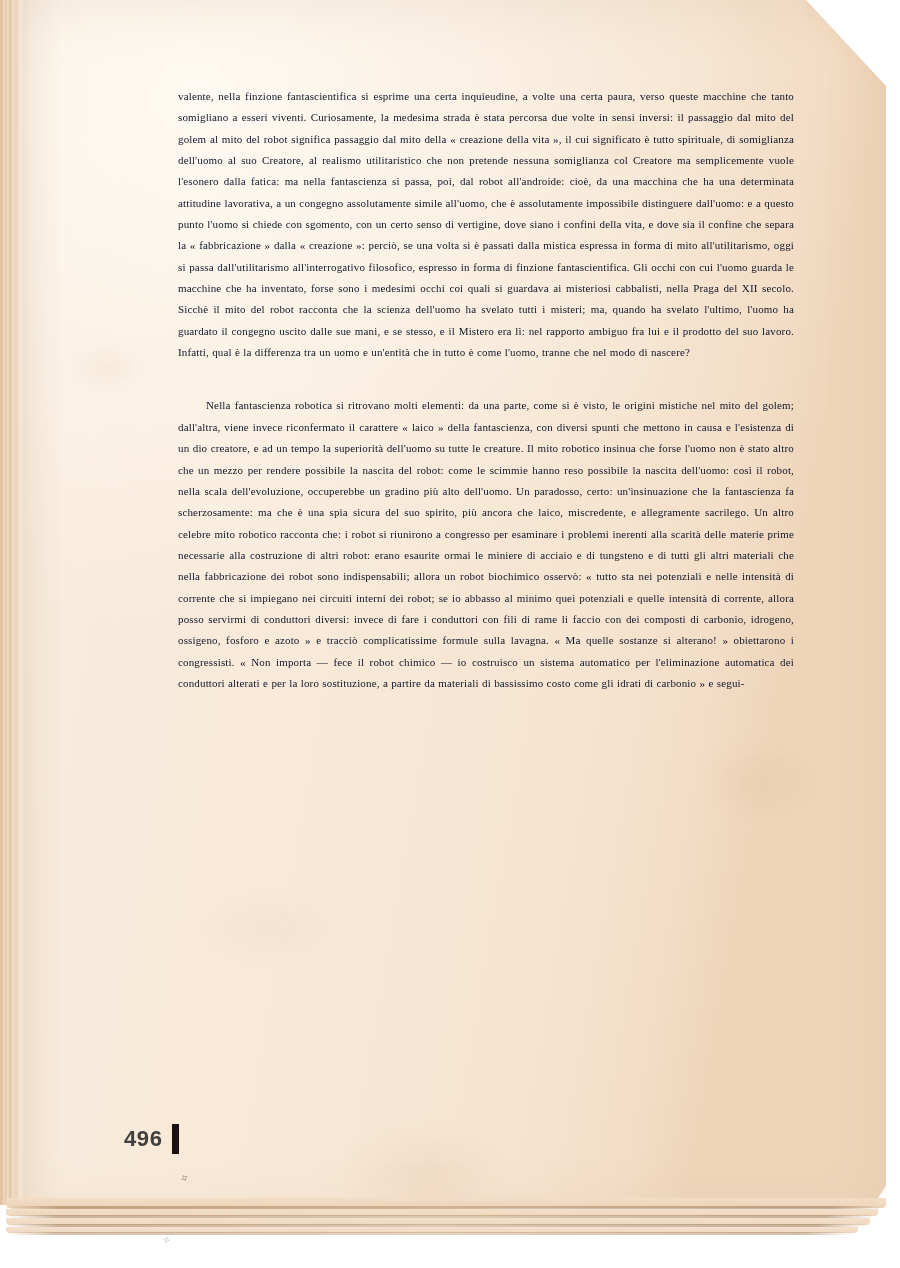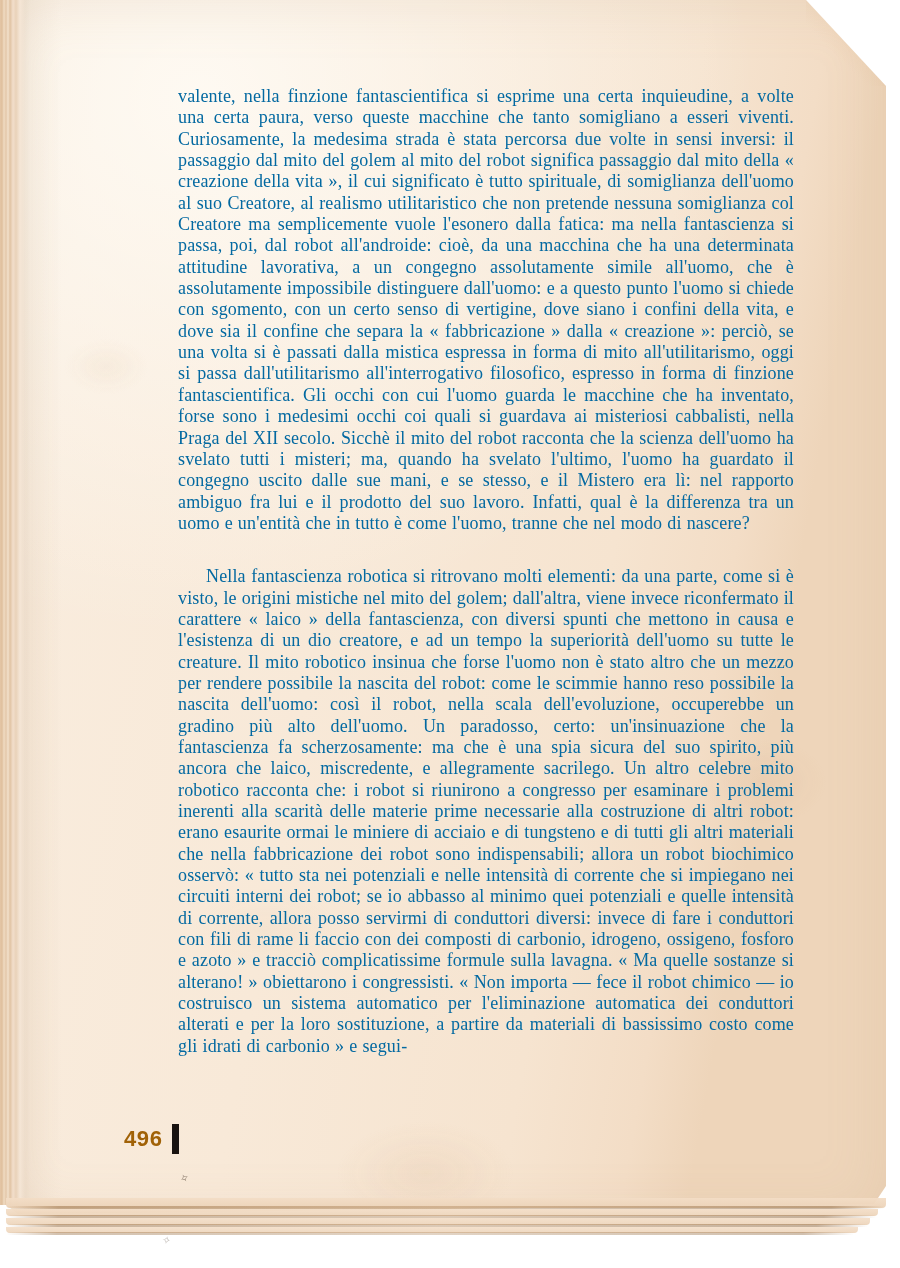--- a/index.html
+++ b/index.html
@@ -144,23 +144,23 @@
   .text-column {
     position: absolute;
     left: 178px;
     top: 86px;
     width: 616px;
   }
   .para {
     margin: 0;
     text-align: justify;
     text-align-last: left;
-    font-size: 18px;
+    font-size: 11px;
     line-height: 21.35px;
-    color: #0369a1;
+    color: #0f172a;
     letter-spacing: 0.15px;
     word-spacing: 0.4px;
     text-rendering: optimizeLegibility;
   }
   .para + .para {
     text-indent: 28px;
     margin-top: 32px;
   }
 
   
@@ -169,21 +169,21 @@
     left: 124px;
     top: 1124px;
     display: flex;
     align-items: center;
     gap: 9px;
   }
   .folio-number {
     font-family: "Liberation Sans", "DejaVu Sans", sans-serif;
     font-size: 22px;
     font-weight: 700;
-    color: #a16207;
+    color: #404040;
     letter-spacing: 0.6px;
     line-height: 1;
   }
   .folio-rule {
     width: 7px;
     height: 30px;
     background: #191310;
   }
 
   

